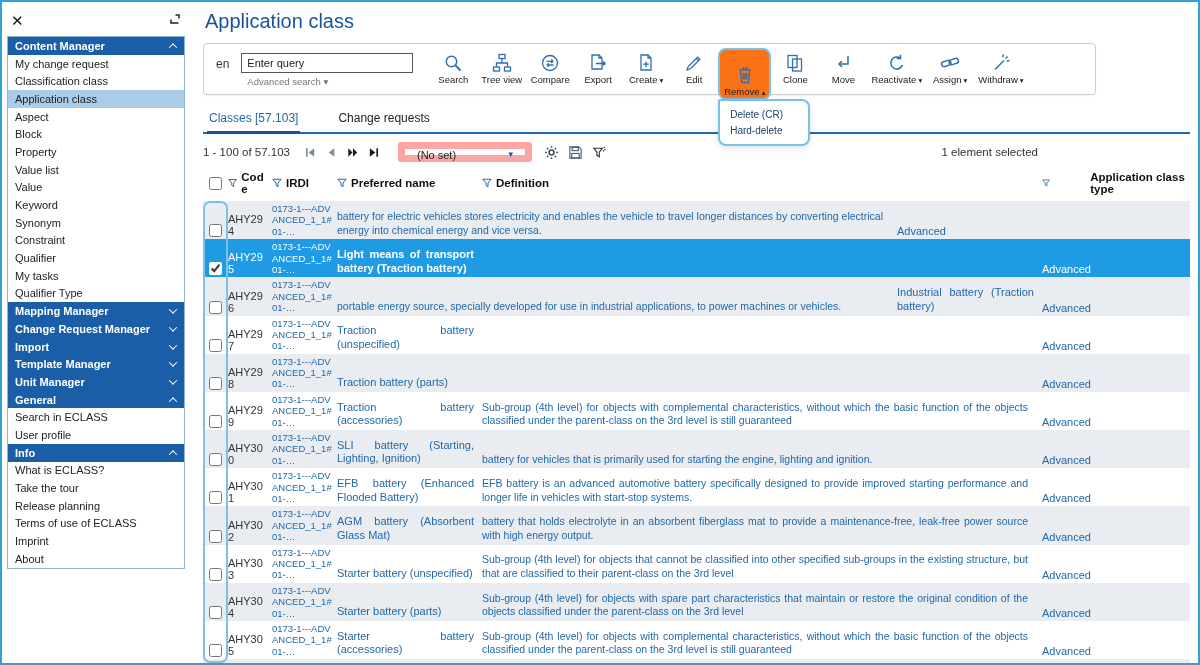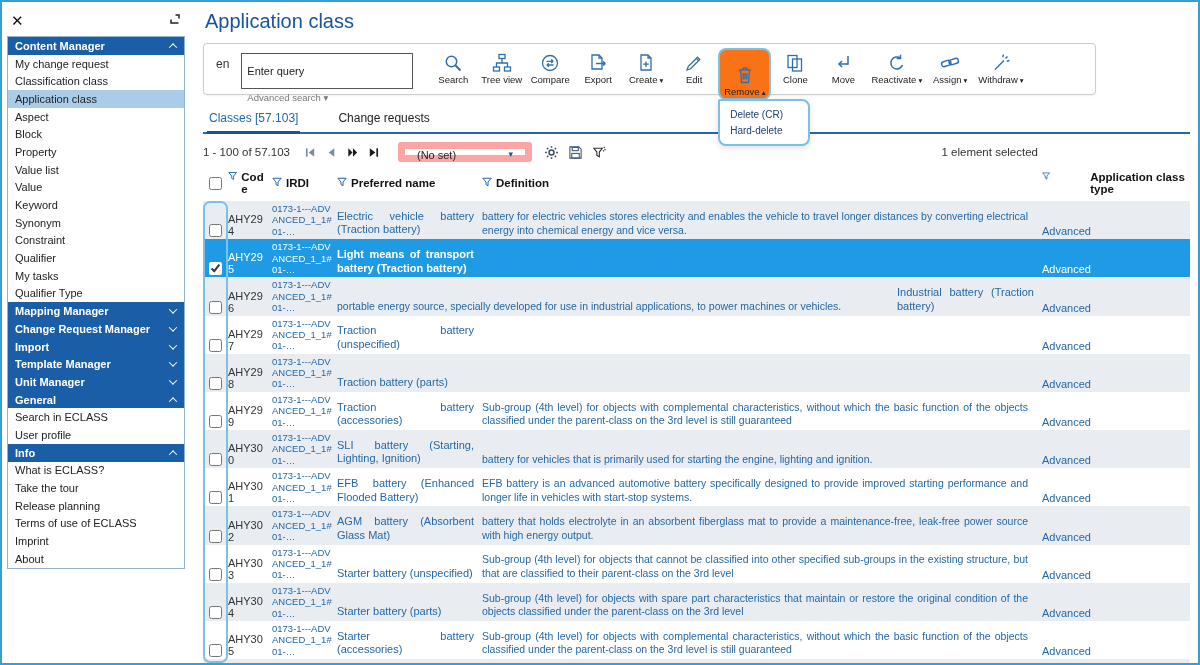--- a/index.html
+++ b/index.html
@@ -34,21 +34,21 @@
   .main { flex: 1; padding: 6px 8px 0 15px; display: flex; flex-direction: column; overflow: hidden; position: relative; }
   .page-title { font-size: 20px; color: #17549e; font-weight: 400; margin: 2px 0 10px 2px; }
   
   .toolbar {
     width: 893px; border: 1px solid #c9cdd2; border-radius: 4px; background: #fff;
     display: flex; align-items: flex-start; padding: 7px 10px 2px 12px; height: 52px;
     box-shadow: 0 1px 2px rgba(0,0,0,.05); position: relative; z-index: 10;
   }
   .lang-label { font-size: 12px; color: #333; margin-top: 6px; }
   .query-group { margin: 2px 16px 0 12px; }
-  .query-input { width: 172px; height: 36px; border: 1px solid #555; font-size: 11px; padding: 0 5px; font-family: inherit; color: #222; }
+  .query-input { width: 172px; height: 20px; border: 1px solid #555; font-size: 11px; padding: 0 5px; font-family: inherit; color: #222; }
   .query-input::placeholder { color: #222; opacity: 1; }
   .adv-search { font-size: 9.5px; color: #777; margin-top: 3px; padding-left: 6px; cursor: pointer; }
   .tb-buttons { display: flex; align-items: flex-start; }
   .tb-btn {
     min-width: 48px; padding: 1px 4px; display: flex; flex-direction: column; align-items: center;
     position: relative; cursor: pointer;
   }
   .tb-icon { height: 21px; display: flex; align-items: center; }
   .tb-icon svg { width: 20px; height: 20px; display: block; }
   .tb-label { font-size: 9.5px; color: #222; white-space: nowrap; margin-top: 1px; }
@@ -72,21 +72,21 @@
     border: 7px solid #fca5a5; border-radius: 3px; width: 134px; height: 20px;
     display: flex; align-items: flex-start; justify-content: space-between;
     padding: 0 12px; font-size: 11px; color: #222; margin: 0 12px 0 10px; cursor: pointer;
   }
   .sel-caret { color: #17549e; font-size: 9px; }
   .pg-tool { margin-right: 9px; display: flex; align-items: center; cursor: pointer; }
   .spacer { flex: 1; }
   .sel-status { margin-right: 152px; }
   
   .thead { display: flex; align-items: center; margin-top: 9px; font-weight: bold; font-size: 11.5px; color: #111; }
-  .th { display: flex; gap: 4px; }
+  .th { display: flex; align-items: center; gap: 4px; }
   .c-check { width: 25px; flex: none; display: flex; justify-content: center; }
   .c-code { width: 44px; flex: none; padding-right: 4px; word-break: break-all; }
   .c-irdi { width: 65px; flex: none; padding-right: 4px; word-break: break-all; }
   .c-name { width: 145px; flex: none; padding-right: 8px; }
   .c-def  { width: 560px; flex: none; padding-right: 14px; }
   .c-type { flex: 1; gap: 40px; }
   .rows { position: relative; flex: 1; overflow: hidden; margin-top: 6px; }
   .row { display: flex; align-items: flex-end; min-height: 36.5px; padding: 2px 0; }
   .row-alt { background: #e9edf2; }
   .row-sel { background: #1e9be4; }
@@ -444,21 +444,20 @@
 
   <div class="rows">
     <div class="col-outline"></div>
     <div>
         <div class="row row-alt">
           <div class="cell c-check">
             <input type="checkbox" style="">
           </div>
           <div class="cell c-code">AHY294</div>
           <div class="cell c-irdi">0173-1---ADVANCED_1_1#01-…</div>
-          <div class="cell c-name">Electric vehicle battery (Traction battery)</div>
           <div class="cell c-def">battery for electric vehicles stores electricity and enables the vehicle to travel longer distances by converting electrical energy into chemical energy and vice versa.</div>
           <div class="cell c-type">Advanced</div>
         </div>
         <div class="row row-sel">
           <div class="cell c-check">
             <input type="checkbox" checked="" style="">
           </div>
           <div class="cell c-code">AHY295</div>
           <div class="cell c-irdi">0173-1---ADVANCED_1_1#01-…</div>
           <div class="cell c-name">Light means of transport battery (Traction battery)</div>

